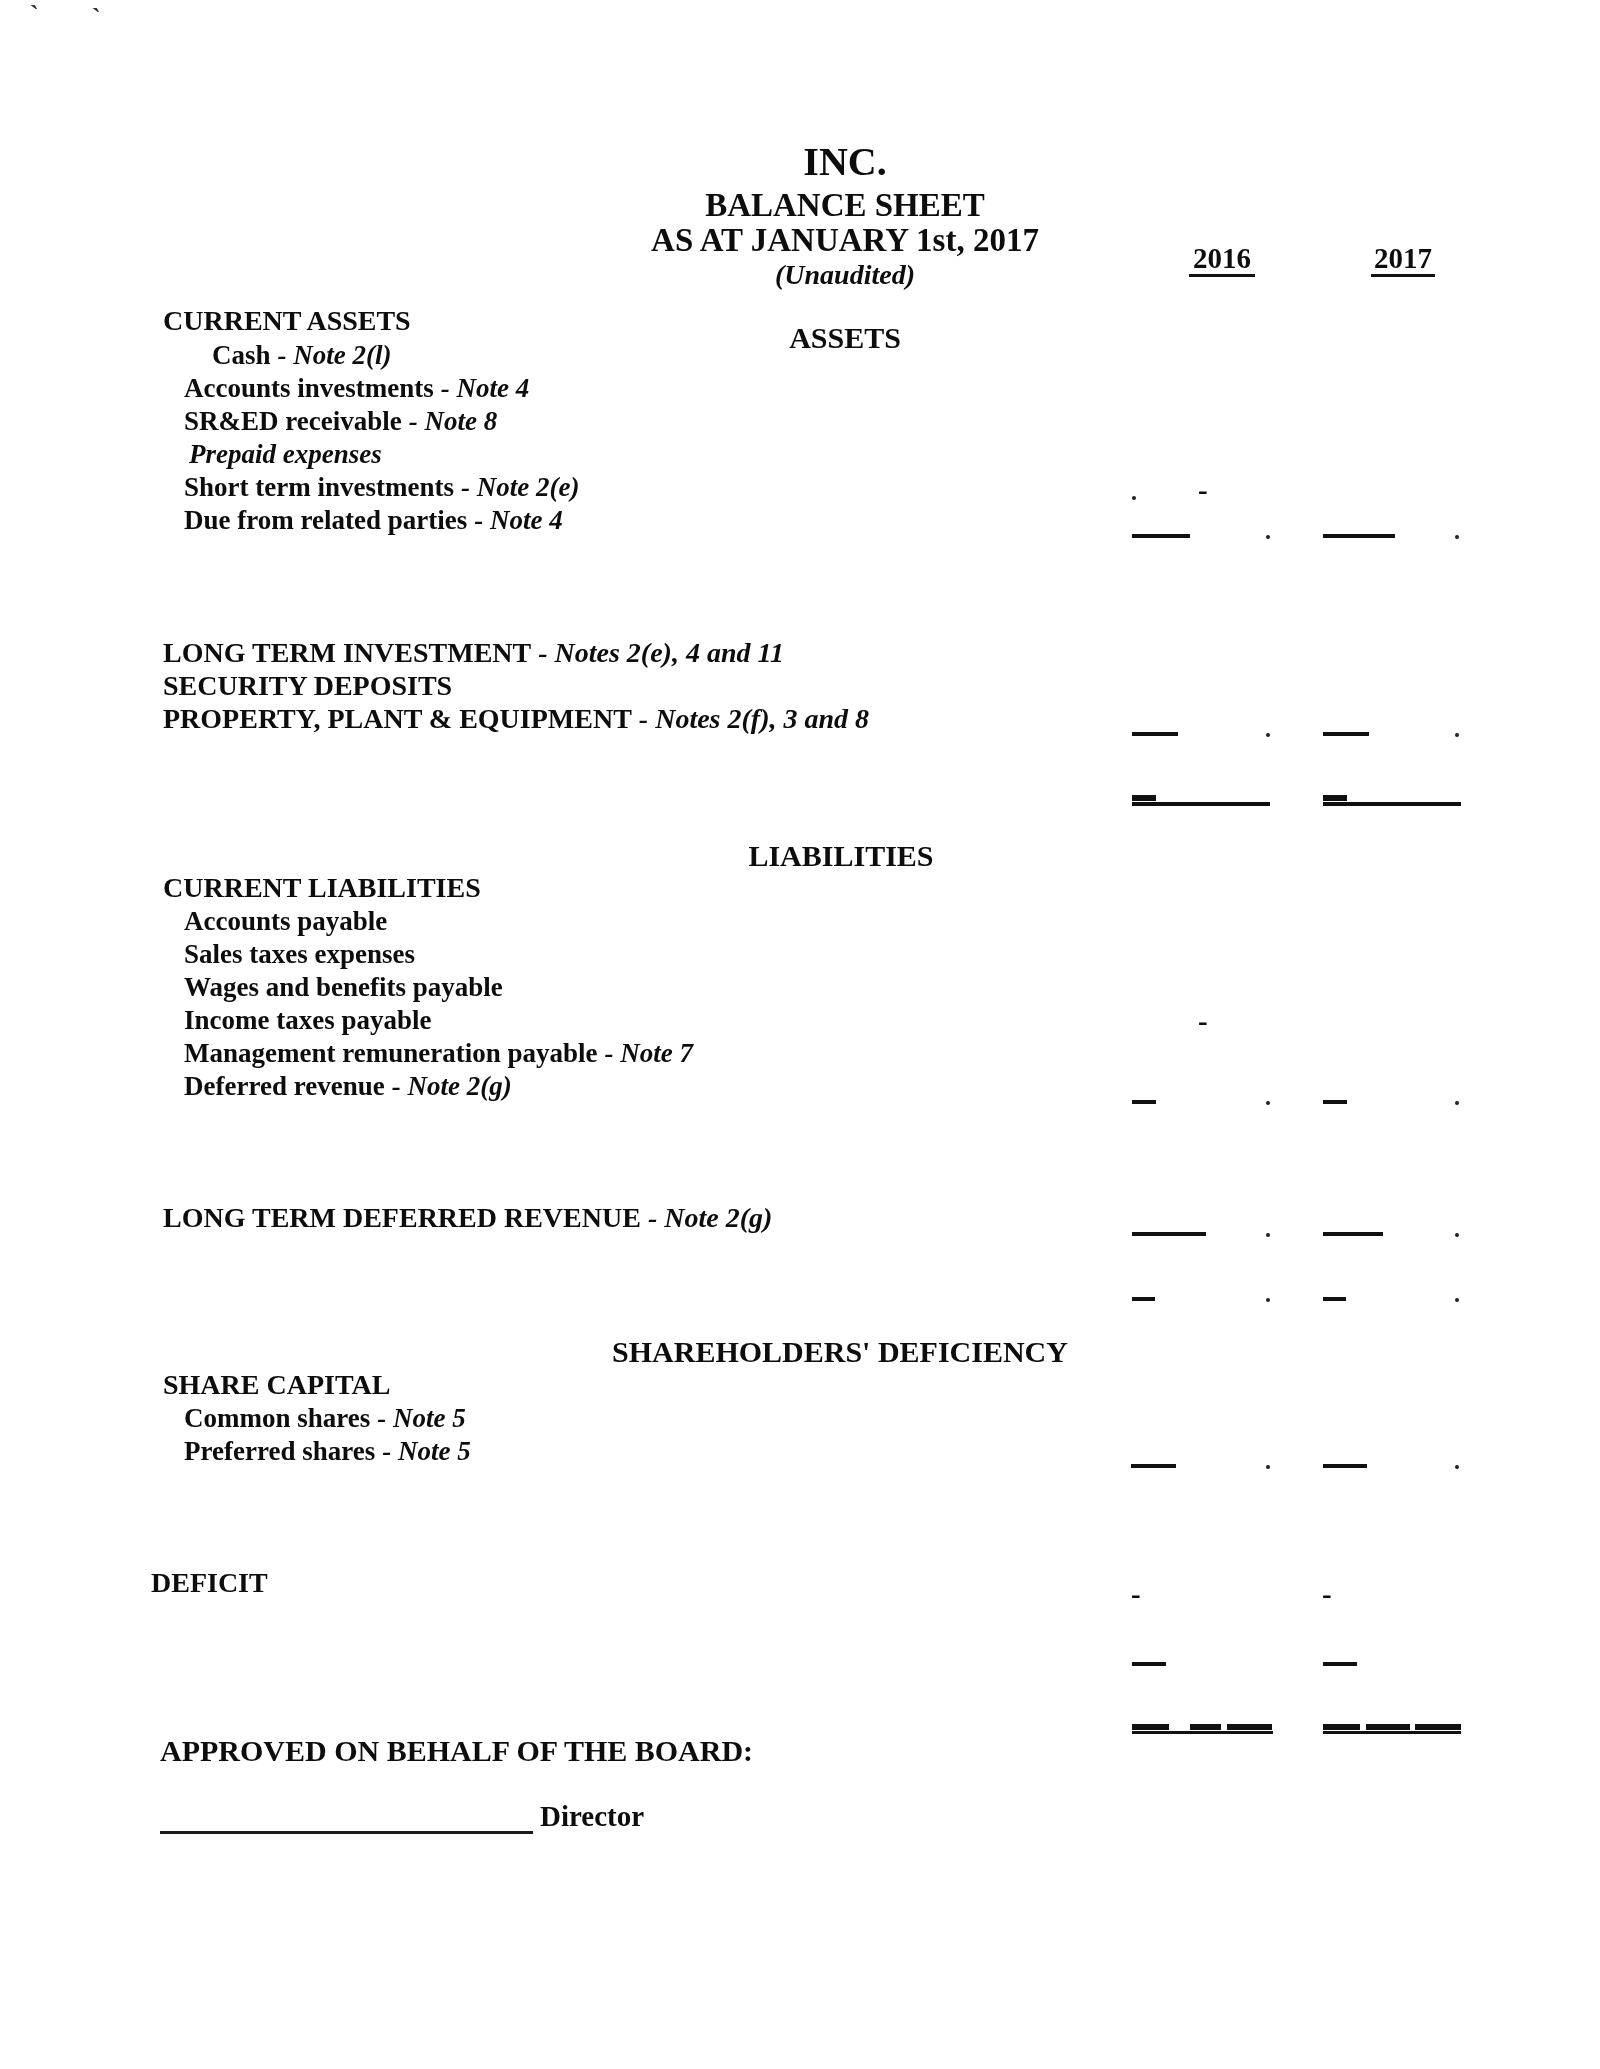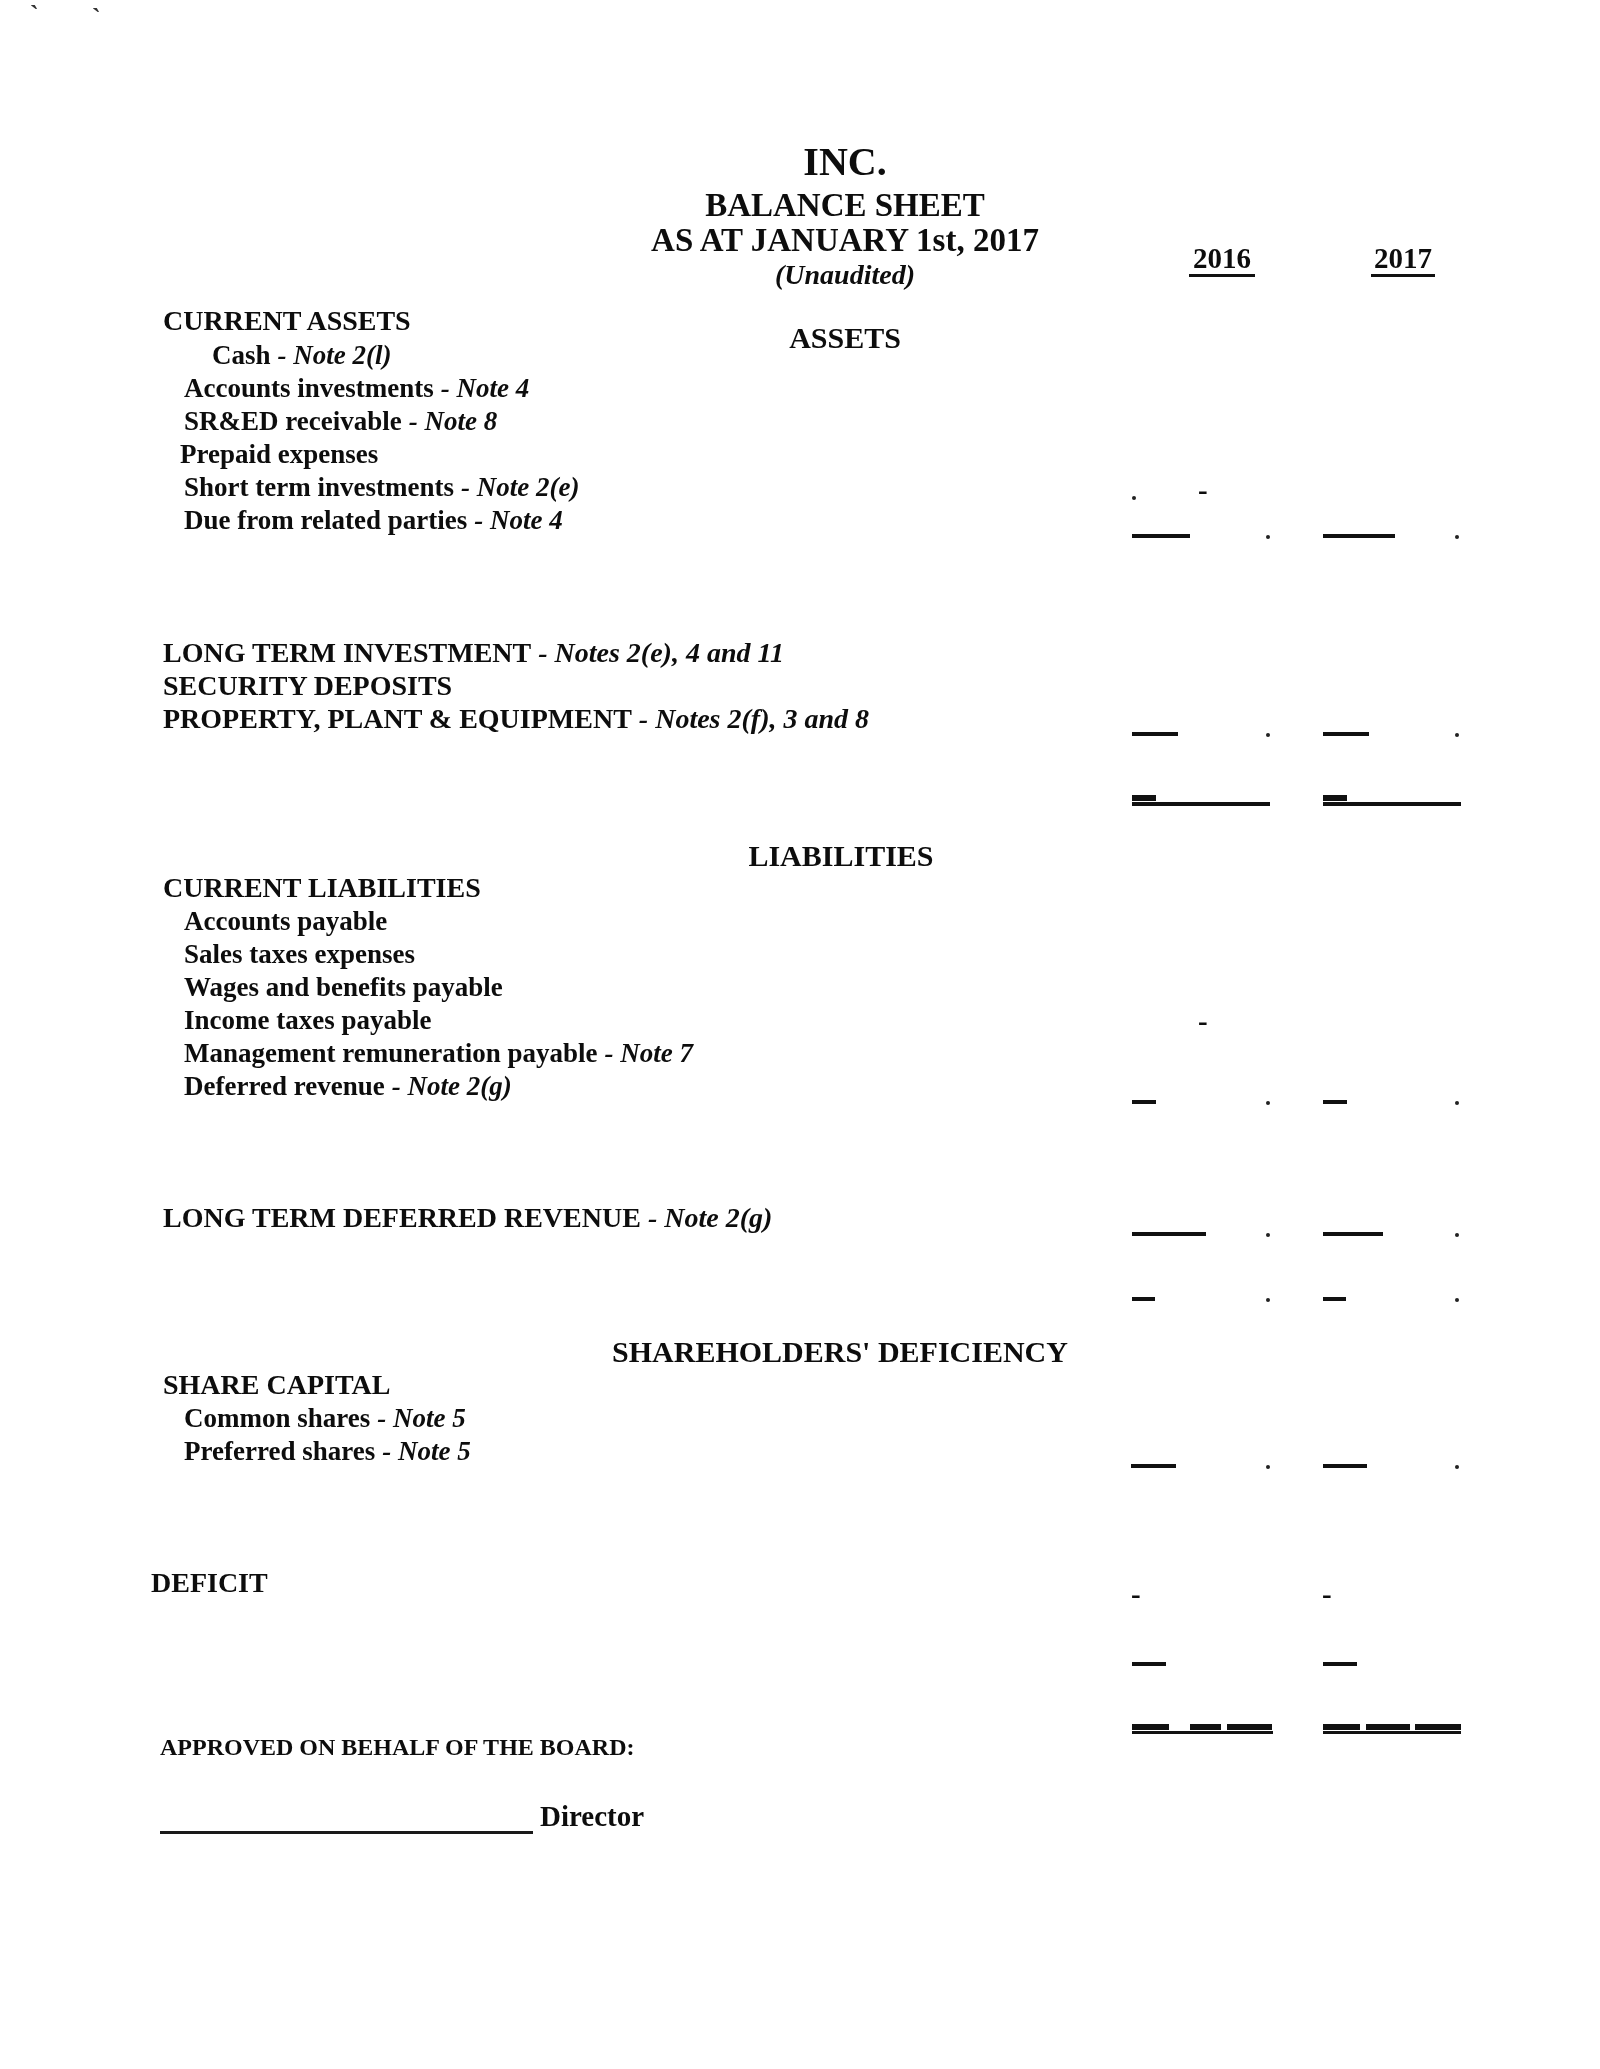--- a/index.html
+++ b/index.html
@@ -51,21 +51,21 @@
 
   <div class="abs item" style="left:184px;top:341px;margin-left:28px;">
     <span>Cash</span><span class="note">- Note 2(l)</span>
   </div>
   <div class="abs item" style="left:184px;top:374px;">
     <span>Accounts investments</span><span class="note">- Note 4</span>
   </div>
   <div class="abs item" style="left:184px;top:407px;">
     <span>SR&amp;ED receivable</span><span class="note">- Note 8</span>
   </div>
-  <div class="abs item" style="left:180px;top:440px;">
+  <div class="abs item" style="left:189px;top:440px;font-style:italic;">
     <span>Prepaid expenses</span><span class="note"></span>
   </div>
   <div class="abs item" style="left:184px;top:473px;">
     <span>Short term investments</span><span class="note">- Note 2(e)</span>
   </div>
   <div class="abs item" style="left:184px;top:506px;">
     <span>Due from related parties</span><span class="note">- Note 4</span>
   </div>
 
   <div class="speck" style="left:1132px;top:496px;"></div>
@@ -166,17 +166,17 @@
   <div class="rule thickshort" style="left:1132px;top:1724px;width:37px;"></div>
   <div class="rule thickshort" style="left:1190px;top:1724px;width:31px;"></div>
   <div class="rule thickshort" style="left:1227px;top:1724px;width:45px;"></div>
   <div class="rule thin" style="left:1132px;top:1731px;width:141px;"></div>
 
   <div class="rule thickshort" style="left:1323px;top:1724px;width:37px;"></div>
   <div class="rule thickshort" style="left:1366px;top:1724px;width:44px;"></div>
   <div class="rule thickshort" style="left:1415px;top:1724px;width:46px;"></div>
   <div class="rule thin" style="left:1323px;top:1731px;width:138px;"></div>
 
-  <div class="abs caps" style="left:160px;top:1735px;font-size:24px;">APPROVED ON BEHALF OF THE BOARD:</div>
+  <div class="abs caps" style="left:160px;top:1735px;font-size:30px;">APPROVED ON BEHALF OF THE BOARD:</div>
   <div class="sigline" style="left:160px;top:1831px;width:373px;"></div>
   <div class="abs item" style="left:540px;top:1801px;font-size:29px;">Director</div>
 
 </div>
 
 </body></html>

